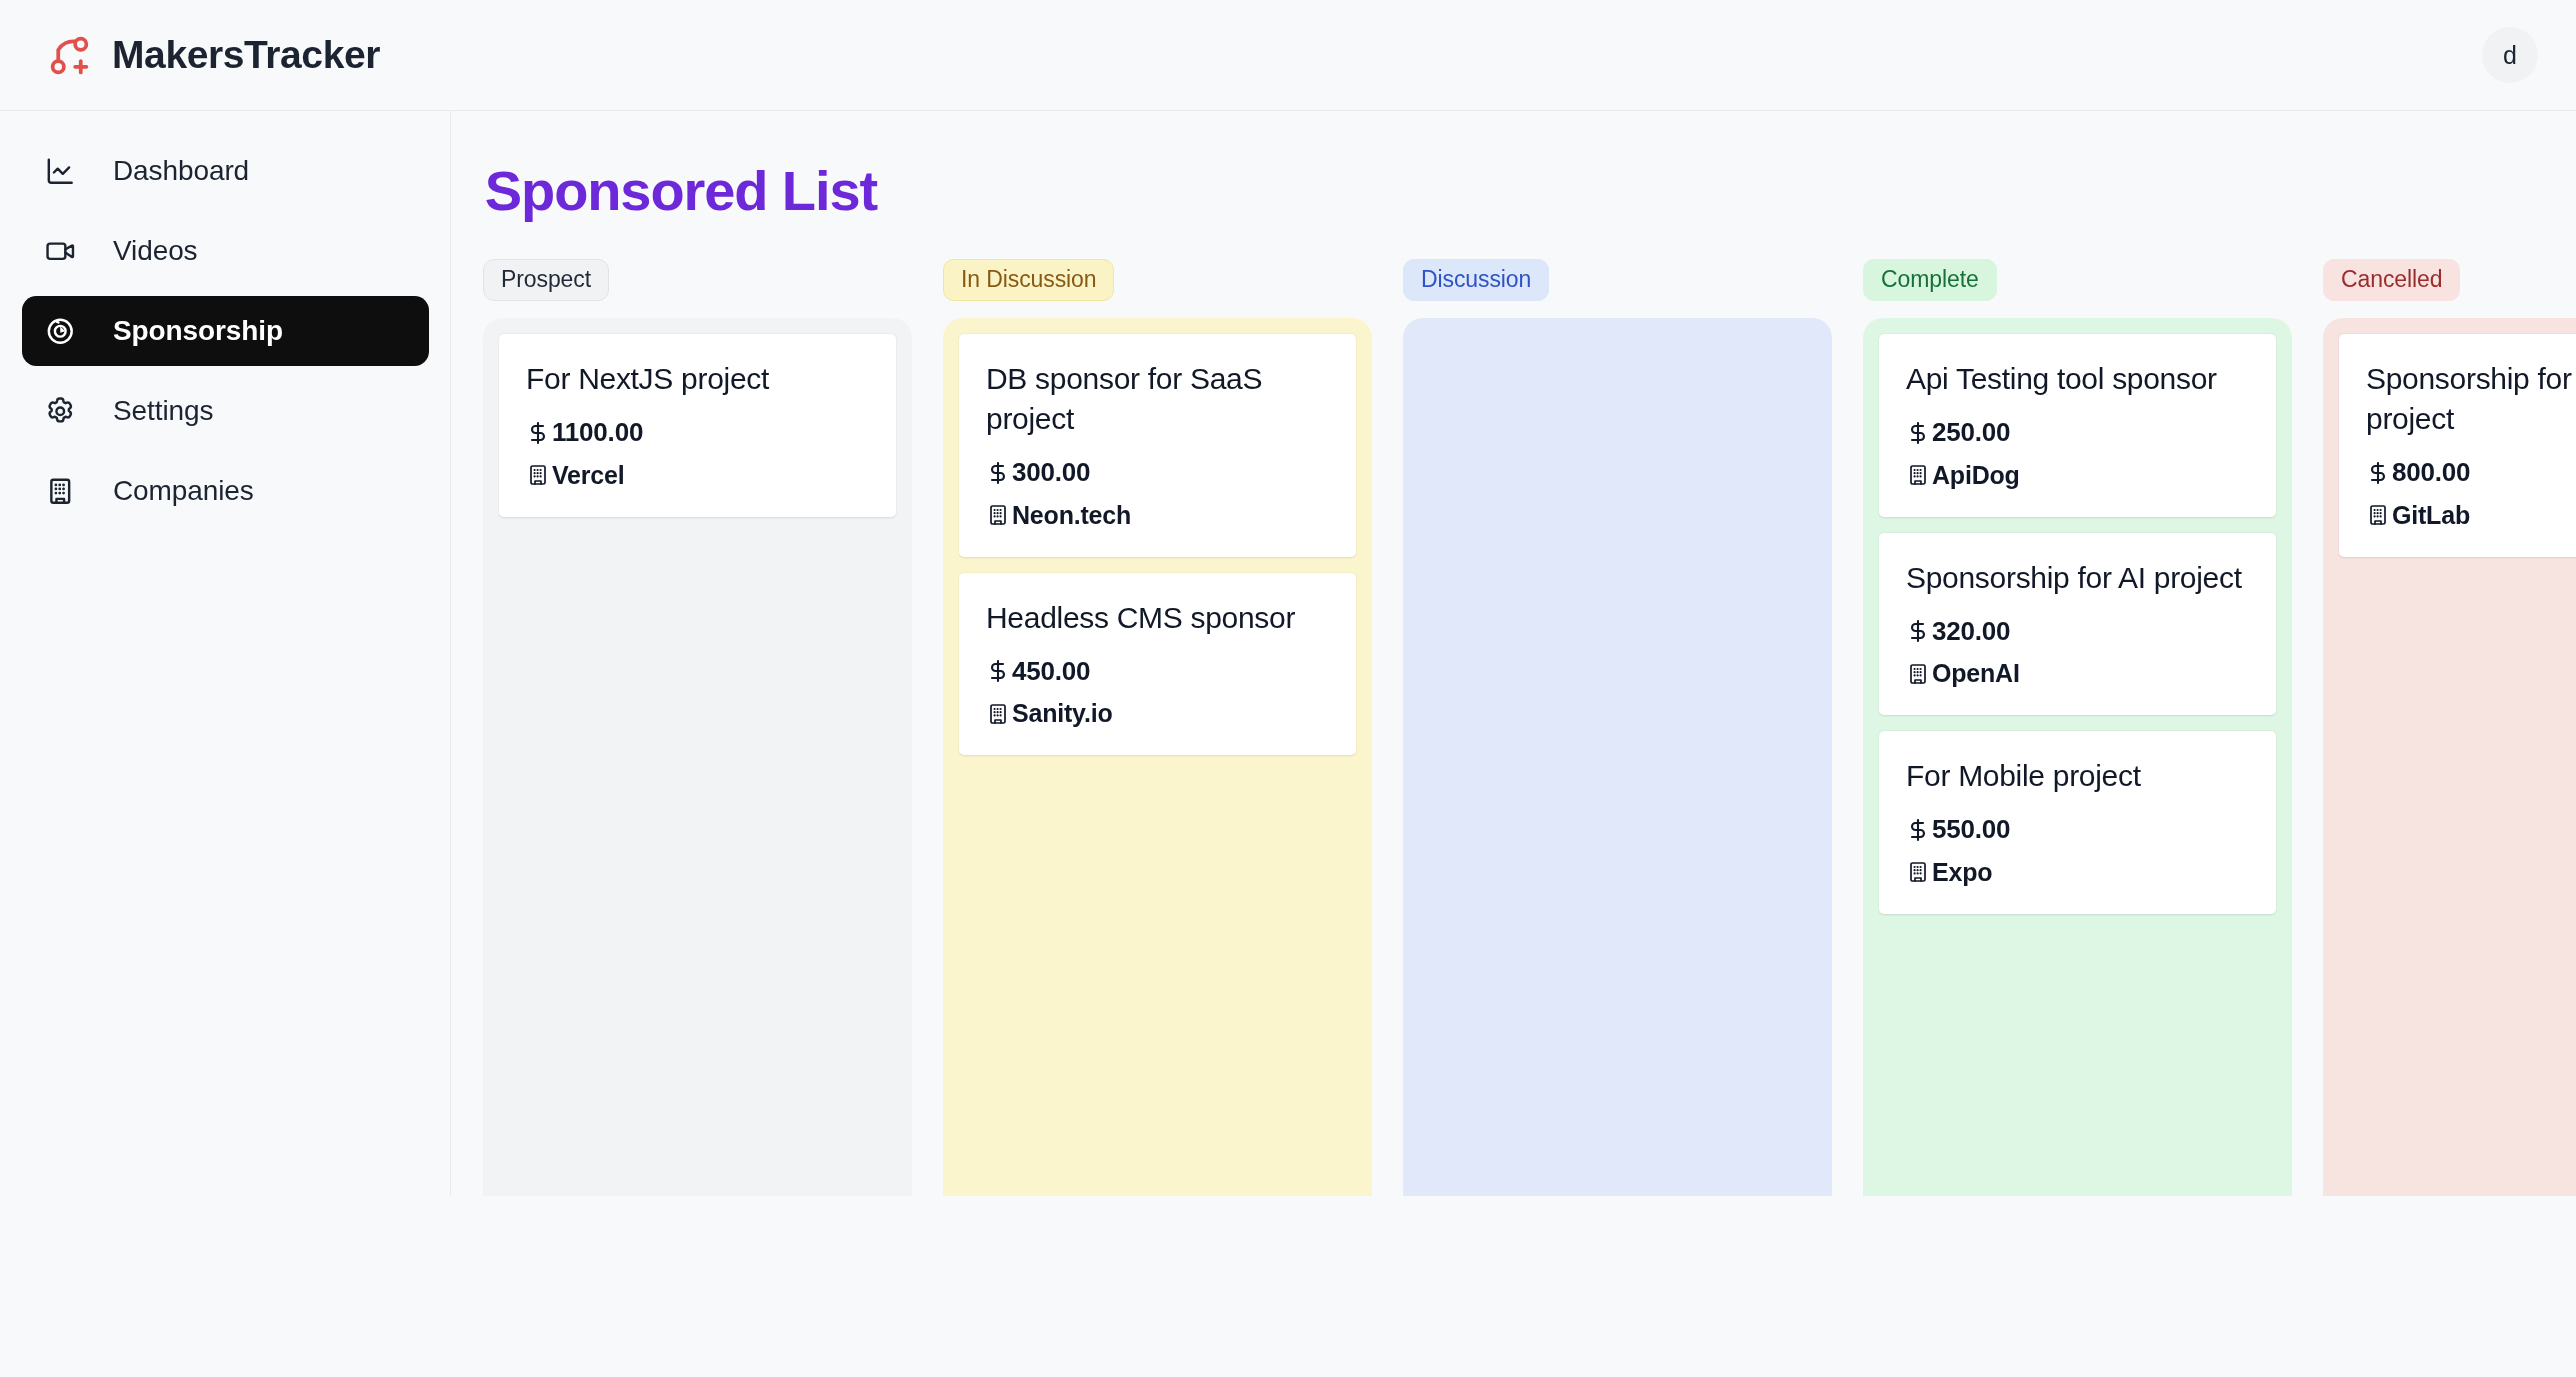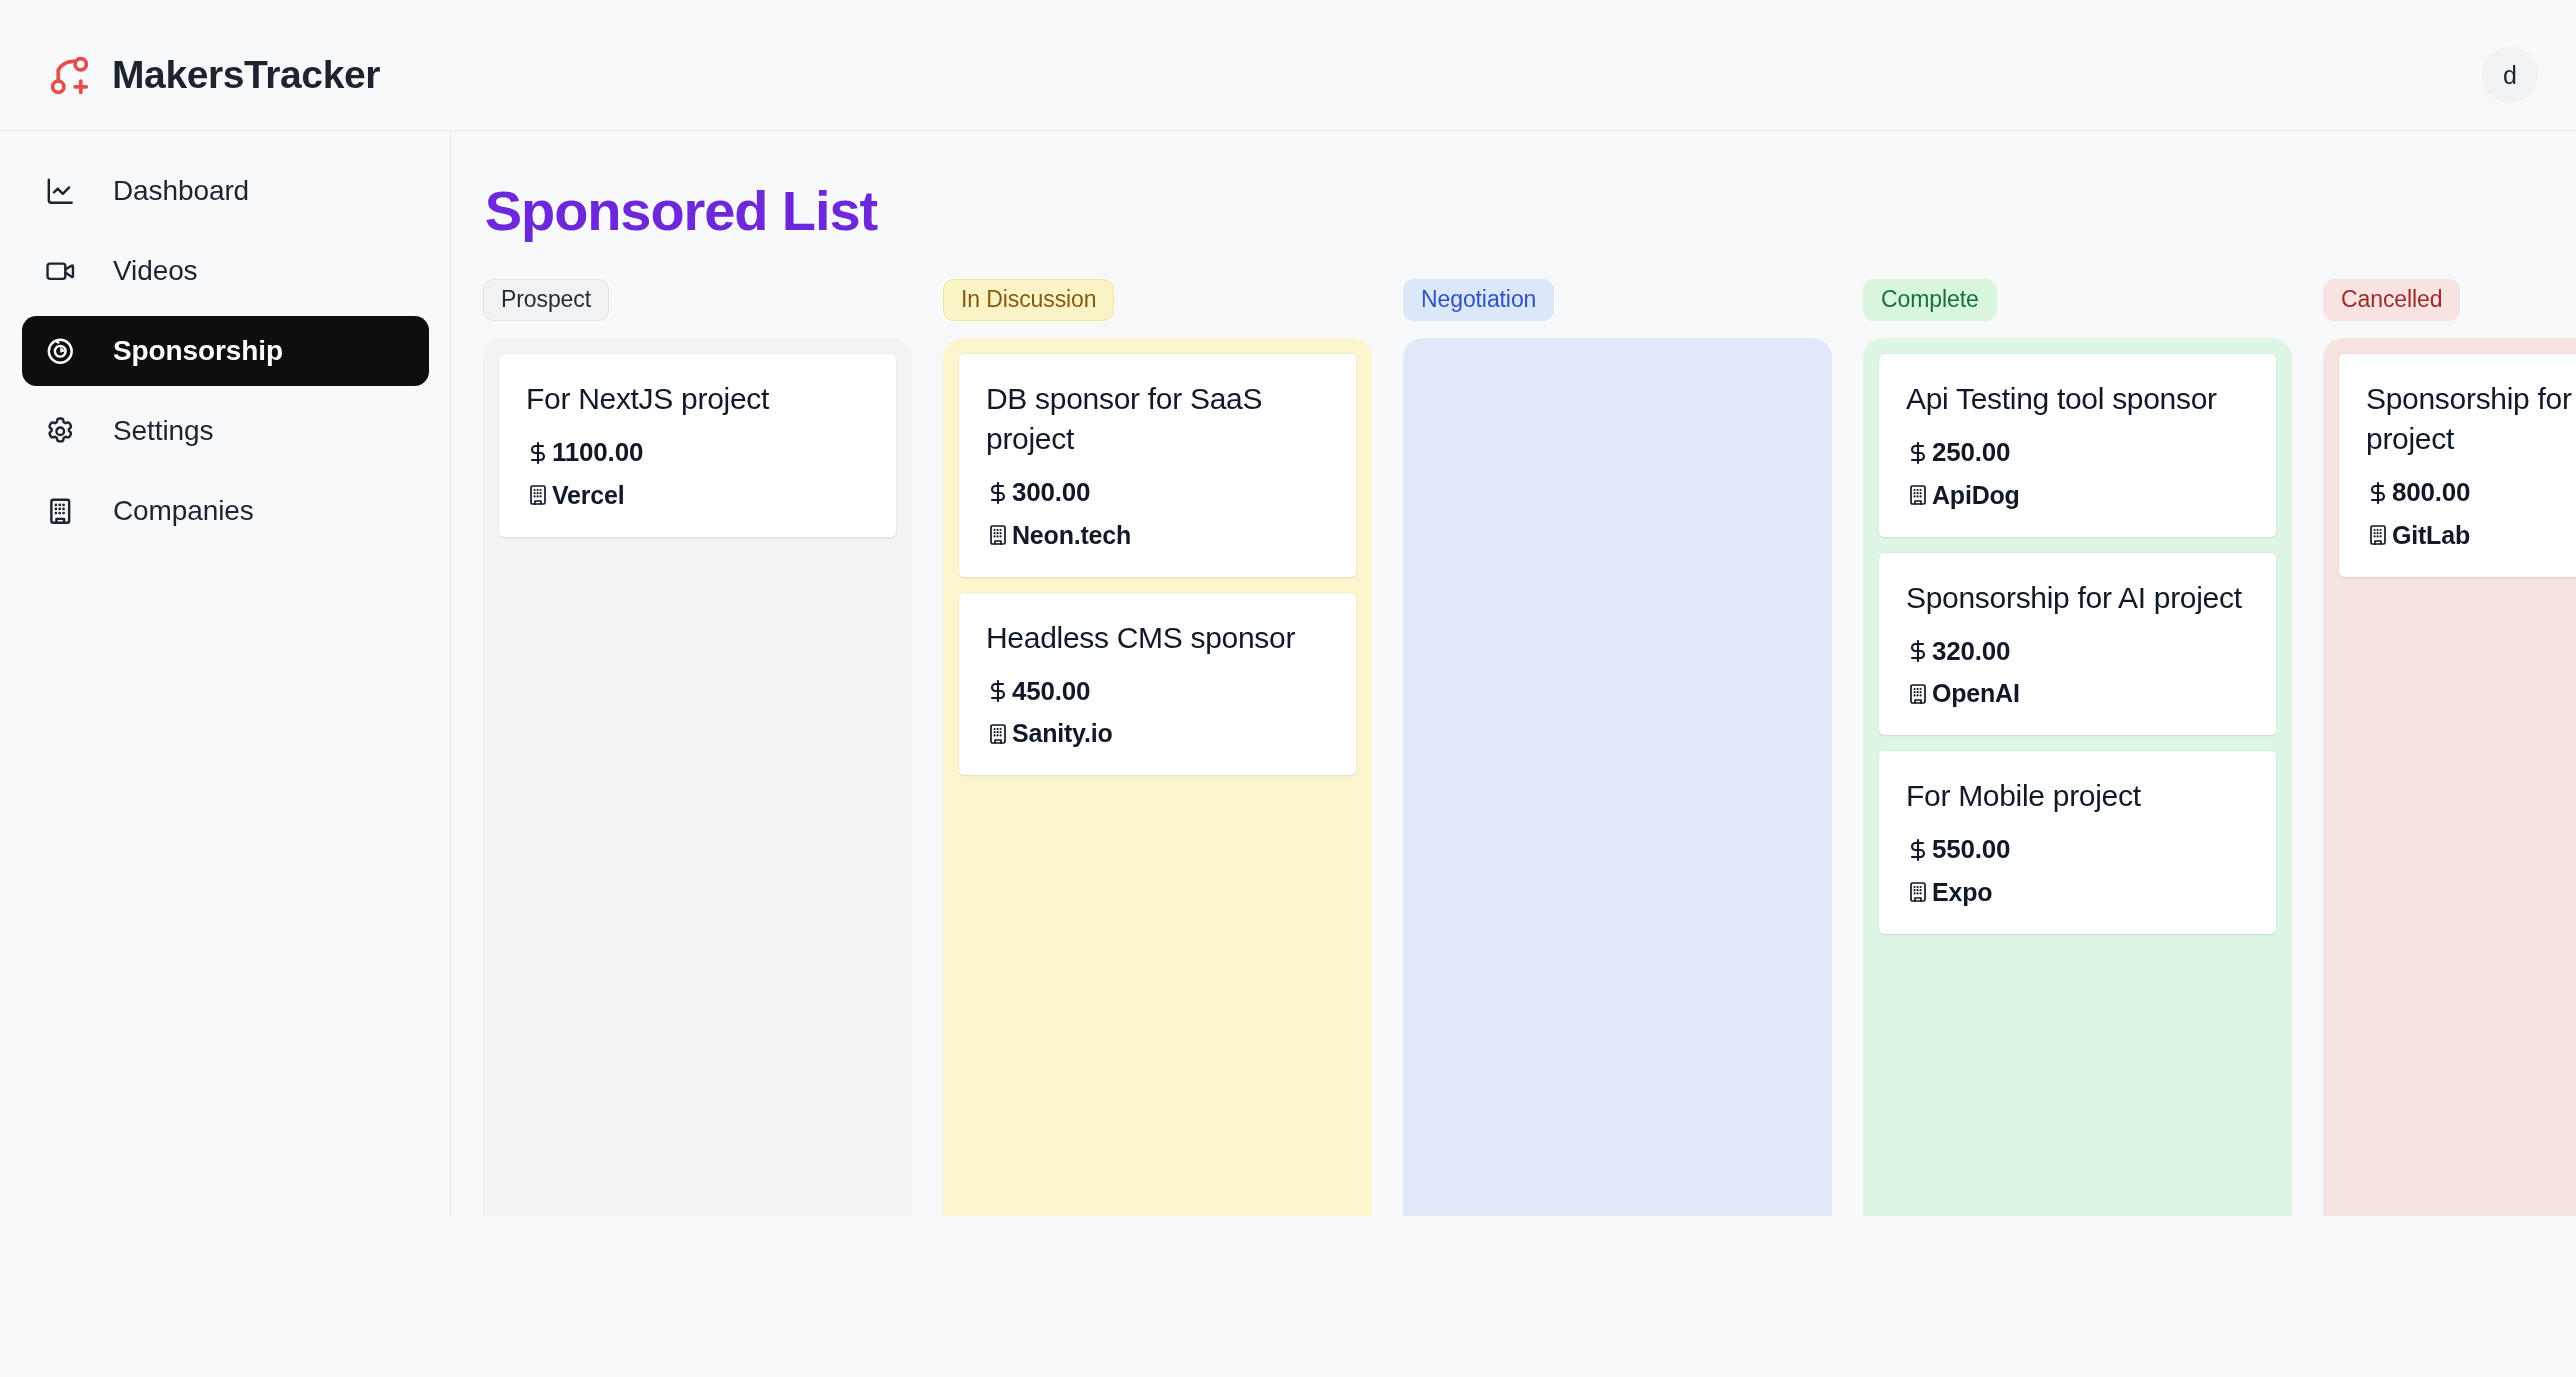--- a/index.html
+++ b/index.html
@@ -2,21 +2,21 @@
 <html style="font-size:14.4px"><head>
 <meta charset="utf-8">
 <style>
   * { box-sizing: border-box; margin: 0; padding: 0; }
   html, body {
     width: 2576px; height: 1378px;
     background: #f8f9fb;
     font-family: "Liberation Sans", sans-serif;
     overflow: hidden;
   }
-  .app { width: 2576px; height: 1196px; display: flex; flex-direction: column; margin-top: 20px; }
+  .app { width: 2576px; height: 1196px; display: flex; flex-direction: column; }
 
   
   .topbar {
     height: 111px; min-height: 111px;
     background: #f8f9fb;
     border-bottom: 1.8px solid #e8eaed;
     display: flex; align-items: center; justify-content: space-between;
     padding: 0 38px 0 47px;
   }
   .brand { display: flex; align-items: center; gap: 20px; }
@@ -212,21 +212,21 @@
                     <rect x="5" y="3" width="14" height="18" rx="1.6"></rect>
                     <path d="M9 21v-3h6v3"></path>
                     <path d="M8.6 7h.01M11.6 7h.01M14.6 7h.01M8.6 10.2h.01M11.6 10.2h.01M14.6 10.2h.01M8.6 13.4h.01M11.6 13.4h.01M14.6 13.4h.01" stroke-width="2.2"></path>
                   </svg>
                   <span class="company">Sanity.io</span>
                 </div>
               </div>
             </div>
           </section>
           <section class="column">
-            <div class="col-head"><span class="badge" style="background:#dde7fa;color:#2f53c6;border-color:#dde7fa">Negotiation</span></div>
+            <div class="col-head"><span class="badge" style="background:#dde7fa;color:#2f53c6;border-color:#dde7fa">Discussion</span></div>
             <div class="col-body" style="background:#e0e8f9"></div>
           </section>
           <section class="column">
             <div class="col-head"><span class="badge" style="background:#d8f5de;color:#17703a;border-color:#d8f5de">Complete</span></div>
             <div class="col-body" style="background:#def7e5">
               <div class="card">
                 <div class="card-title">Api Testing tool sponsor</div>
                 <div class="card-row">
                   <svg class="row-icon" viewBox="0 0 24 24" fill="none" stroke="#111827" stroke-width="2.1" stroke-linecap="round" stroke-linejoin="round">
                     <line x1="12" y1="2" x2="12" y2="22"></line>

